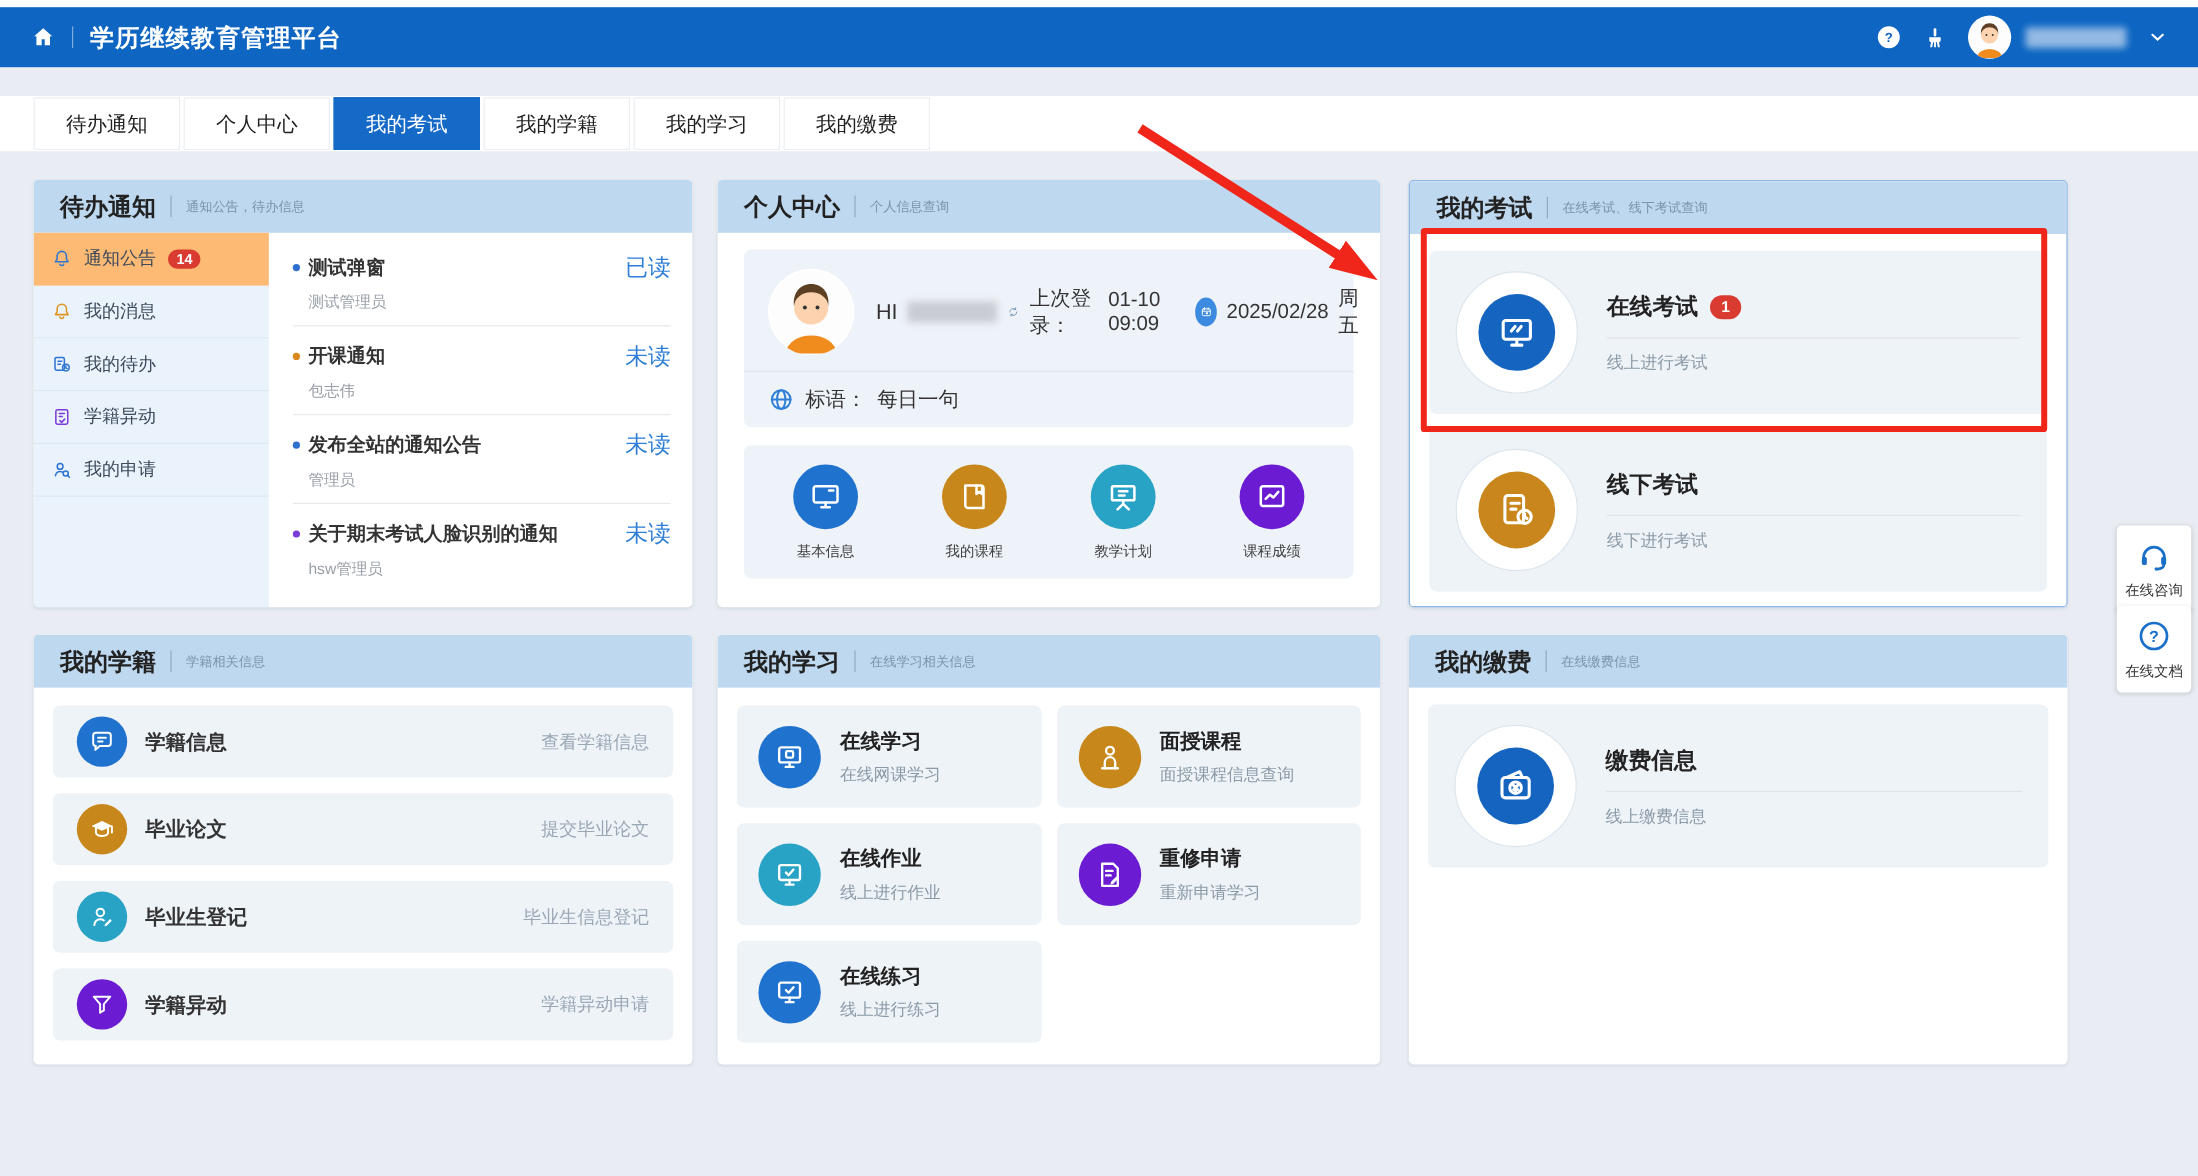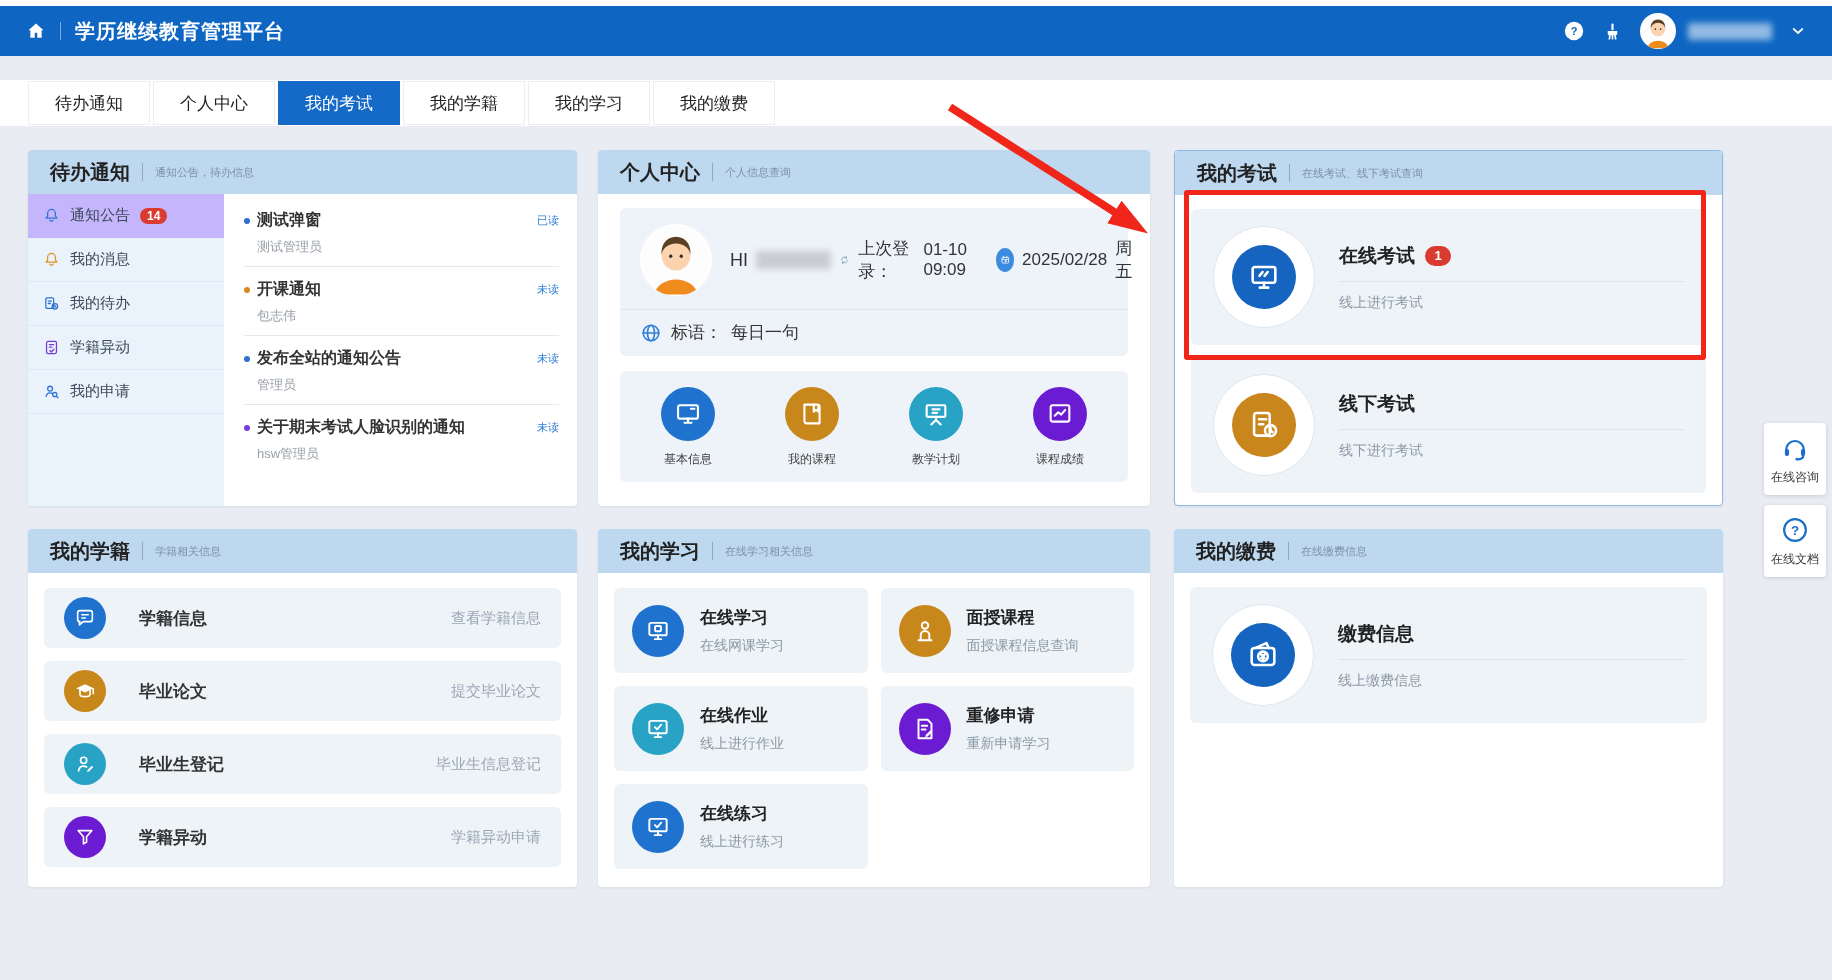--- a/index.html
+++ b/index.html
@@ -51,30 +51,30 @@
   .phead{height:44px;background:#bed8ef;display:flex;align-items:center;gap:12px;padding:0 22px;}
   .ptitle{font-size:20px;font-weight:bold;color:#222;}
   .pdiv{width:1px;height:18px;background:#8fa9c2;}
   .psub{font-size:11px;color:#7c93a9;}
 
   
   .todo-body{display:flex;height:312px;}
   .todo-menu{width:196px;background:#eaf2fb;flex-shrink:0;}
   .tmi{height:43px;display:flex;align-items:center;gap:10px;padding:0 15px;font-size:15px;color:#3c4a5a;
        border-bottom:1px solid #dce9f5;cursor:pointer;}
-  .tmi.active{background:#c4b5fd;border-bottom-color:transparent;}
+  .tmi.active{background:#fdba74;border-bottom-color:transparent;}
   .tmi .ic{width:17px;height:17px;}
   .badge{background:#d93b31;color:#fff;font-size:12px;font-weight:bold;border-radius:9px;padding:2px 7px;line-height:1;}
   .todo-list{flex:1;padding:4px 18px 0 20px;}
   .tli{padding:12px 0 10px;border-bottom:1px solid #e8e8e8;cursor:pointer;}
   .tli:last-child{border-bottom:none;}
   .tli-top{display:flex;align-items:center;}
   .dot{width:6px;height:6px;border-radius:50%;margin-right:7px;flex-shrink:0;}
   .tli-title{font-size:16px;font-weight:bold;color:#333;flex:1;}
-  .tli-status{font-size:11px;color:#2f7fd6;}
+  .tli-status{font-size:19px;color:#2f7fd6;}
   .tli-author{font-size:13px;color:#9aa0a8;margin:7px 0 0 13px;}
 
   
   .person-body{padding:14px 22px;}
   .p-card{background:#eef3f9;border-radius:6px;}
   .p-card1{padding:16px 0 12px;}
   .p-row1{display:flex;align-items:center;gap:18px;padding:0 20px;}
   .avatar-big{width:72px;height:72px;border-radius:50%;overflow:hidden;background:#fff;flex-shrink:0;}
   .avatar-big svg{width:100%;height:100%;}
   .p-lines{display:flex;gap:11px;}
@@ -100,37 +100,37 @@
   .bi-text{flex:1;}
   .bi-title-row{display:flex;align-items:center;gap:10px;}
   .bi-title{font-size:19px;font-weight:bold;color:#222;}
   .num-badge{background:#d93b31;color:#fff;border-radius:10px;min-width:10px;height:20px;display:inline-flex;
              align-items:center;justify-content:center;font-size:13px;font-weight:bold;padding:0 8px;}
   .bi-div{height:1px;background:#e0e4e9;margin:12px 0;}
   .bi-desc{font-size:14px;color:#8b9aa6;}
 
   
   .roll-body{padding:15px 16px;display:flex;flex-direction:column;gap:13px;}
-  .row-item{background:#eef3f8;border-radius:6px;height:60px;display:flex;align-items:center;gap:33px;padding:0 20px;cursor:pointer;}
+  .row-item{background:#eef3f8;border-radius:6px;height:60px;display:flex;align-items:center;gap:15px;padding:0 20px;cursor:pointer;}
   .sm-circle{width:42px;height:42px;border-radius:50%;color:#fff;padding:10px;box-sizing:border-box;flex-shrink:0;}
   .row-label{font-size:17px;font-weight:bold;color:#333;flex:1;}
   .row-action{font-size:15px;color:#9aa7b5;}
 
   
   .study-body{padding:15px 16px;display:grid;grid-template-columns:1fr 1fr;gap:13px;}
   .study-card{background:#eef3f8;border-radius:6px;height:85px;display:flex;align-items:center;gap:16px;padding:0 18px;cursor:pointer;}
   .md-circle{width:52px;height:52px;border-radius:50%;color:#fff;padding:13px;box-sizing:border-box;flex-shrink:0;}
   .sc-title{font-size:17px;font-weight:bold;color:#222;margin-bottom:8px;}
   .sc-desc{font-size:14px;color:#8b9aa6;}
 
   
   .float-btn{position:absolute;right:6px;width:62px;background:#fff;border-radius:4px;
              box-shadow:0 1px 4px rgba(0,0,0,.14);display:flex;flex-direction:column;align-items:center;
              padding:11px 0 9px;gap:7px;cursor:pointer;}
-  #float-consult{top:423px;}
+  #float-consult{top:438px;}
   #float-doc{top:505px;}
   .float-ic{width:28px;height:28px;color:#1a6fc8;}
   .float-label{font-size:12px;color:#333;}
 
   
   .anno-box{position:absolute;left:1184px;top:190px;width:512px;height:160px;
             border:5px solid #f1261b;border-radius:3px;pointer-events:none;z-index:6;}
   .anno-arrow{position:absolute;left:920px;top:85px;width:290px;height:200px;pointer-events:none;z-index:7;}
 </style>
 </head>

